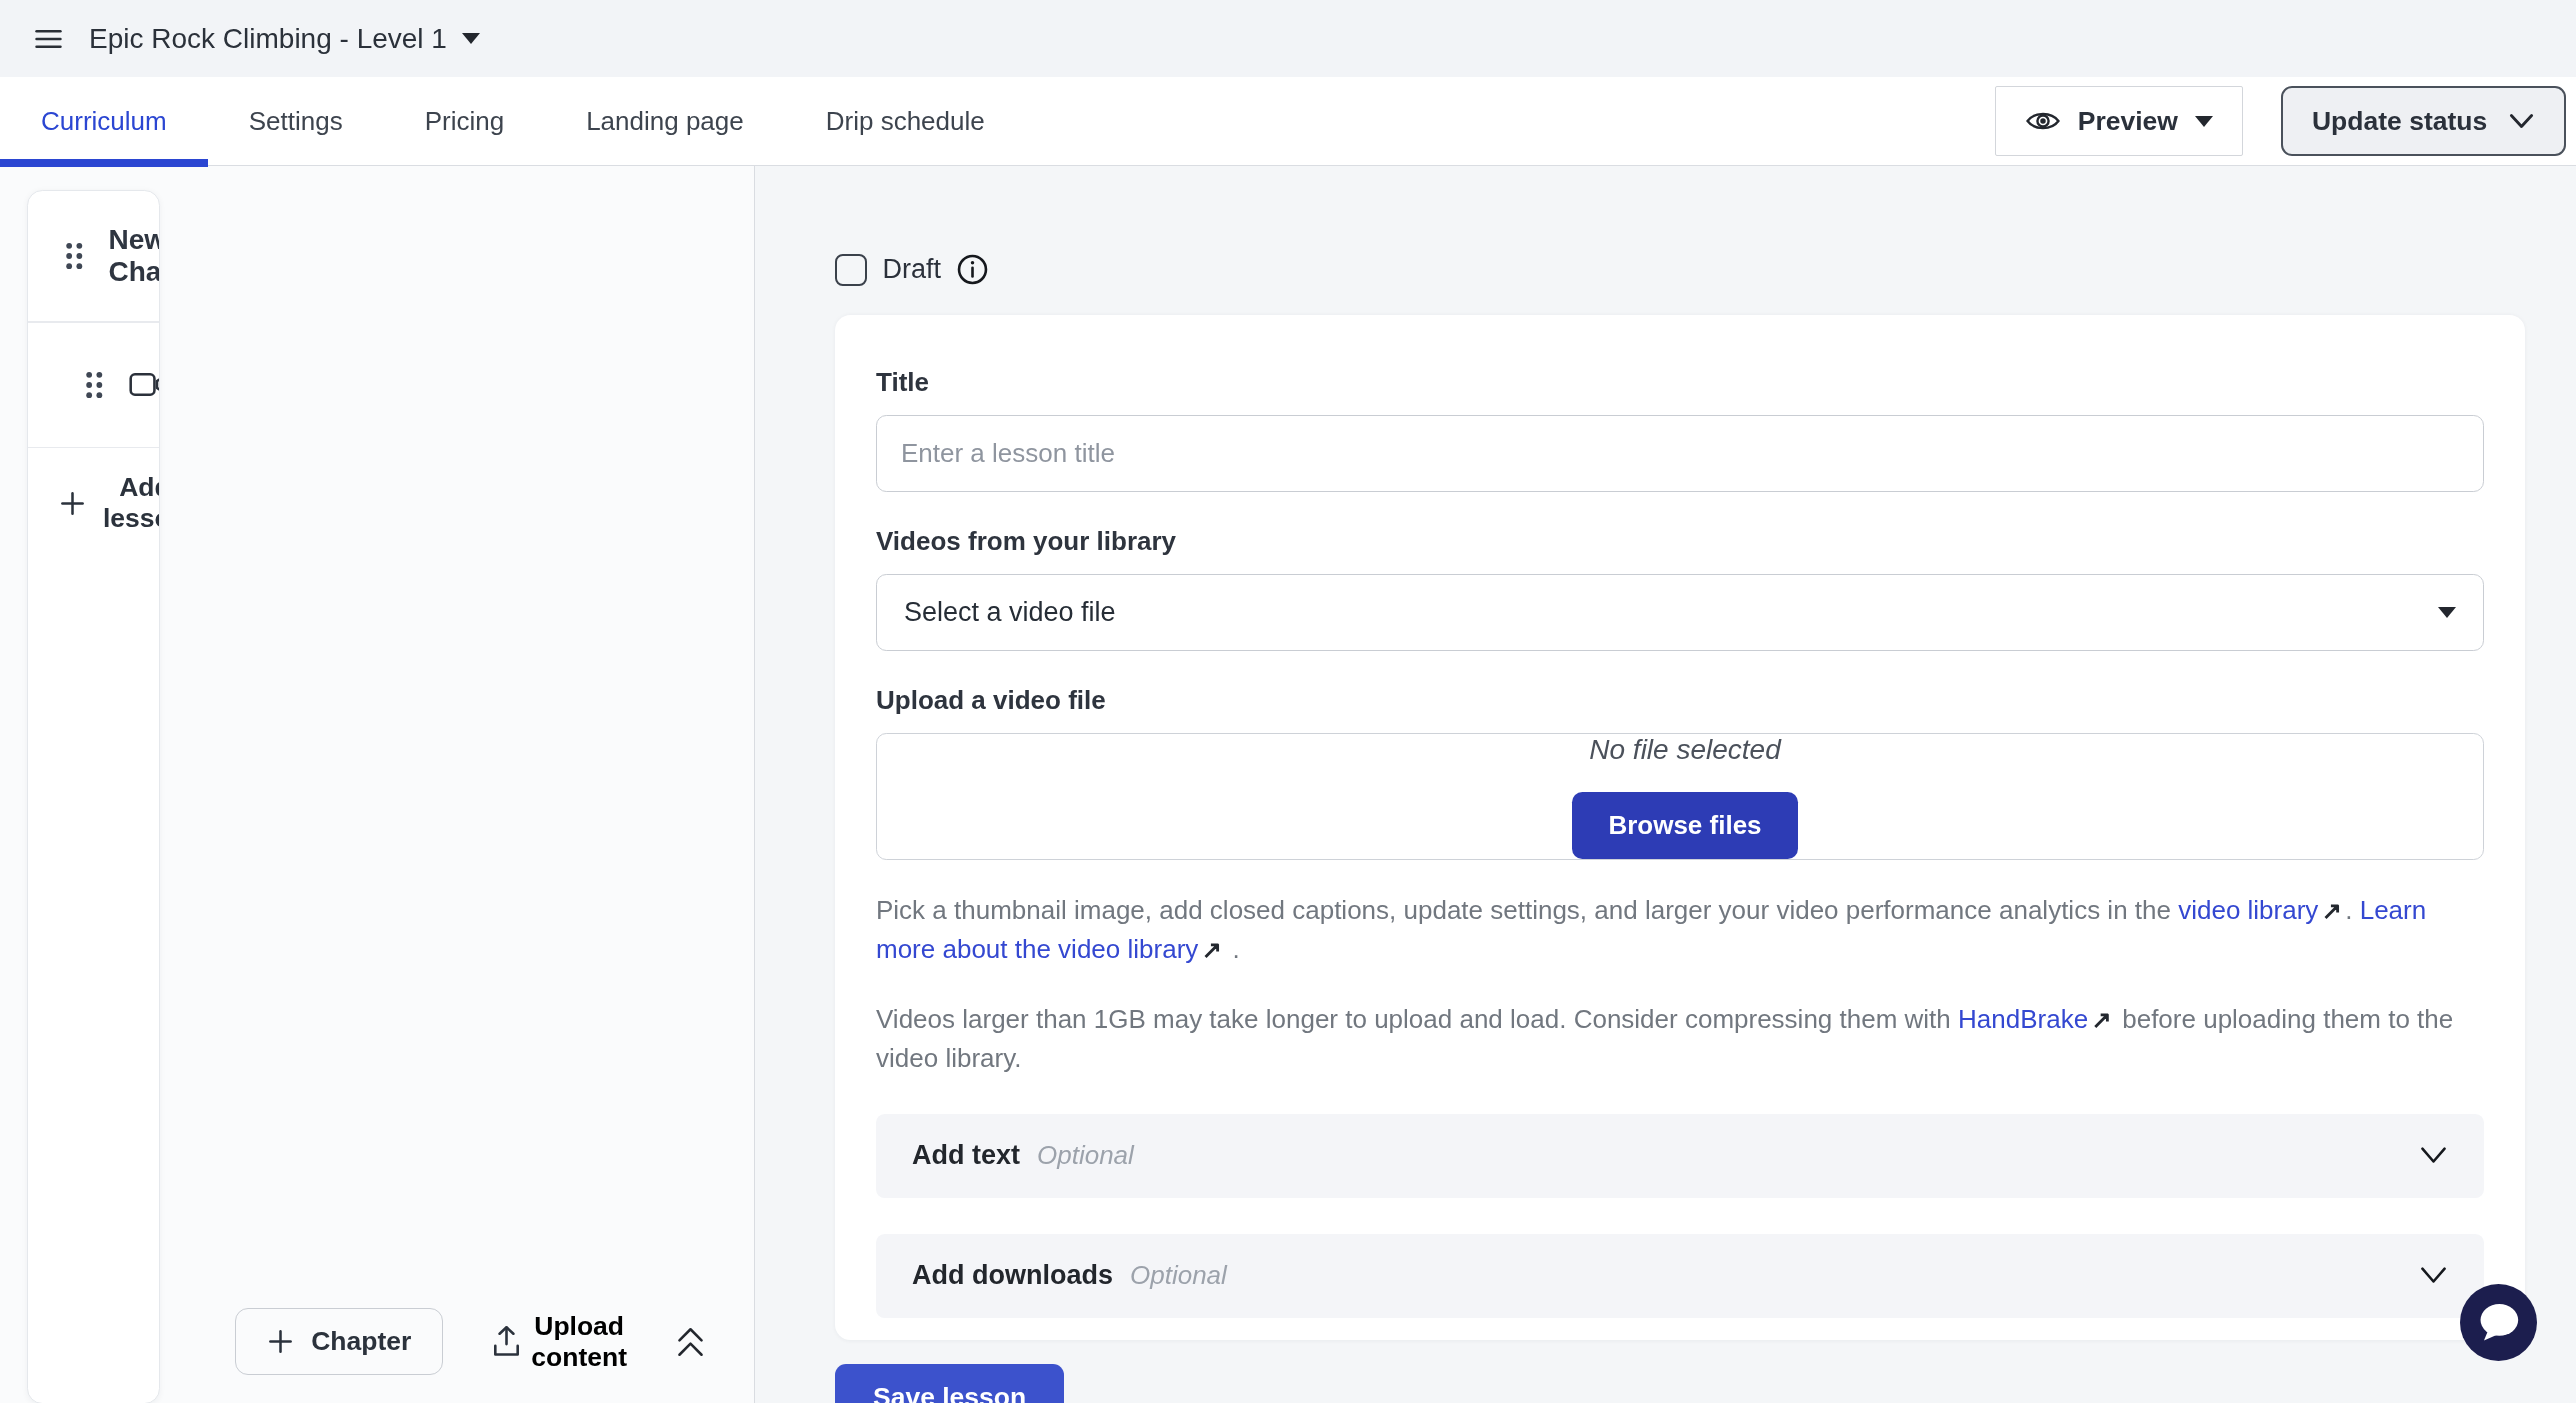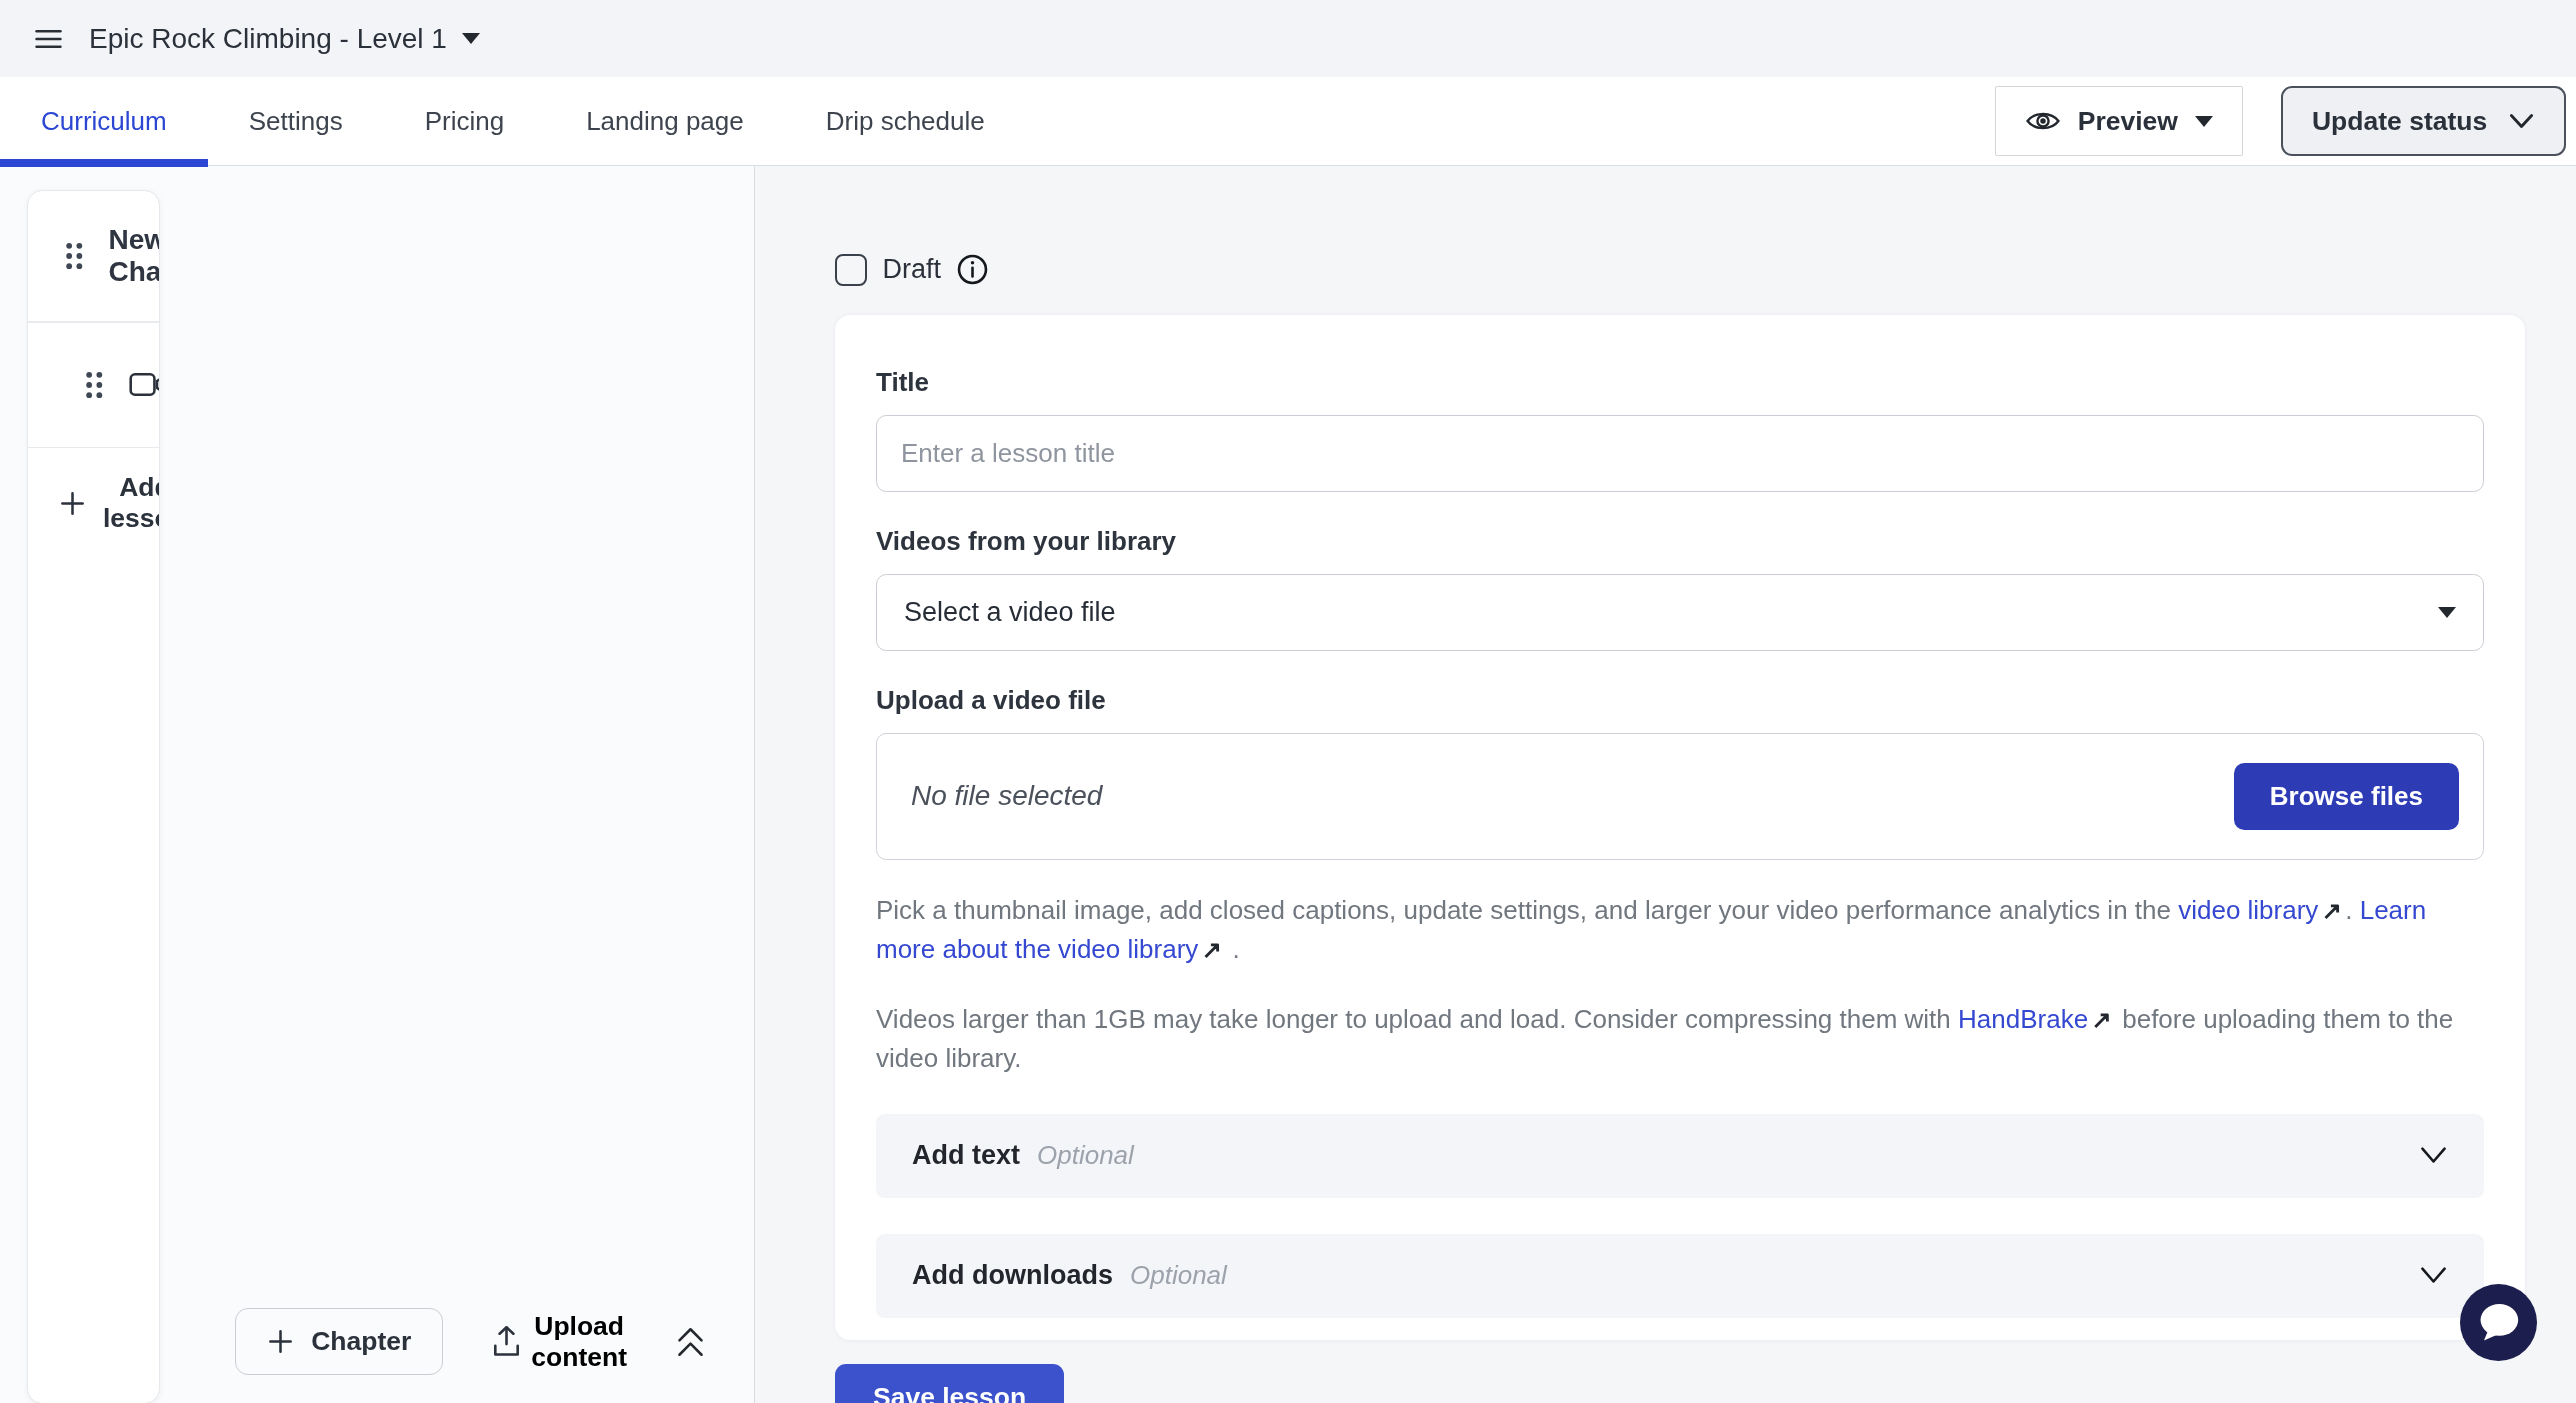--- a/index.html
+++ b/index.html
@@ -51,21 +51,21 @@
   .draft-wrap { display:flex; align-items:center; gap:15.4px; margin-top:39px; }
   .checkbox { width:32px; height:32px; border:2.6px solid #3a414b; border-radius:7.7px; background:transparent; cursor:pointer; }
   .draft-label { font-size:27px; color:#2b313b; }
 
   .form-card { margin-top:29px; width:1690px; background:#ffffff; border-radius:15.4px; box-shadow:0 0.9px 4.3px rgba(25,35,55,.05); padding:45px 41px 22px; }
   .field-label { font-size:26px; font-weight:700; color:#2e343e; margin:34px 0 17px; }
   .field-label.first { margin-top:6.8px; }
   .text-input { width:100%; height:77px; border:1.7px solid #c9cdd3; border-radius:10.3px; padding:0 24px; font-size:26px; color:#2b313b; font-family:inherit; background:#fff; }
   .text-input::placeholder { color:#8f959f; }
   .select-box { width:100%; height:77px; border:1.7px solid #c9cdd3; border-radius:10.3px; display:flex; align-items:center; justify-content:space-between; padding:0 27px; font-size:27px; color:#262d36; background:#fff; cursor:pointer; }
-  .upload-box { width:100%; height:127px; border:1.7px solid #ced2d8; border-radius:10.3px; display:flex; align-items:center; justify-content:space-between; padding:0 24px 0 34px; background:#fff; }
+  .upload-box { width:100%; height:127px; border:1.7px solid #ced2d8; border-radius:10.3px; display:flex; align-items:center; justify-content:space-between; padding:0 24px 0 34px; background:#fff;flex-direction:column; }
   .no-file { font-style:italic; font-size:28px; color:#4b515b; }
   .btn-browse { background:#2d3cb5; border:none; border-radius:10.3px; color:#ffffff; font-size:26px; font-weight:700; height:67px; padding:0 36px; }
   .help { margin-top:31px; font-size:26px; line-height:39px; color:#71777f; max-width:1622px; }
   .help a { color:#3448d1; cursor:pointer; }
   .ext-arrow { color:#23272e; font-size:24px; font-weight:700; text-decoration:none; display:inline-block; padding:0 3.4px; }
   .section-row { margin-top:36px; height:84px; background:#f4f5f8; border-radius:8.6px; display:flex; align-items:center; padding:0 36px; cursor:pointer; }
   .section-title { font-size:27px; font-weight:700; color:#22262c; }
   .optional { font-style:italic; font-size:26px; color:#9ca2ab; margin-left:17px; }
   .section-chevron { margin-left:auto; }
 

